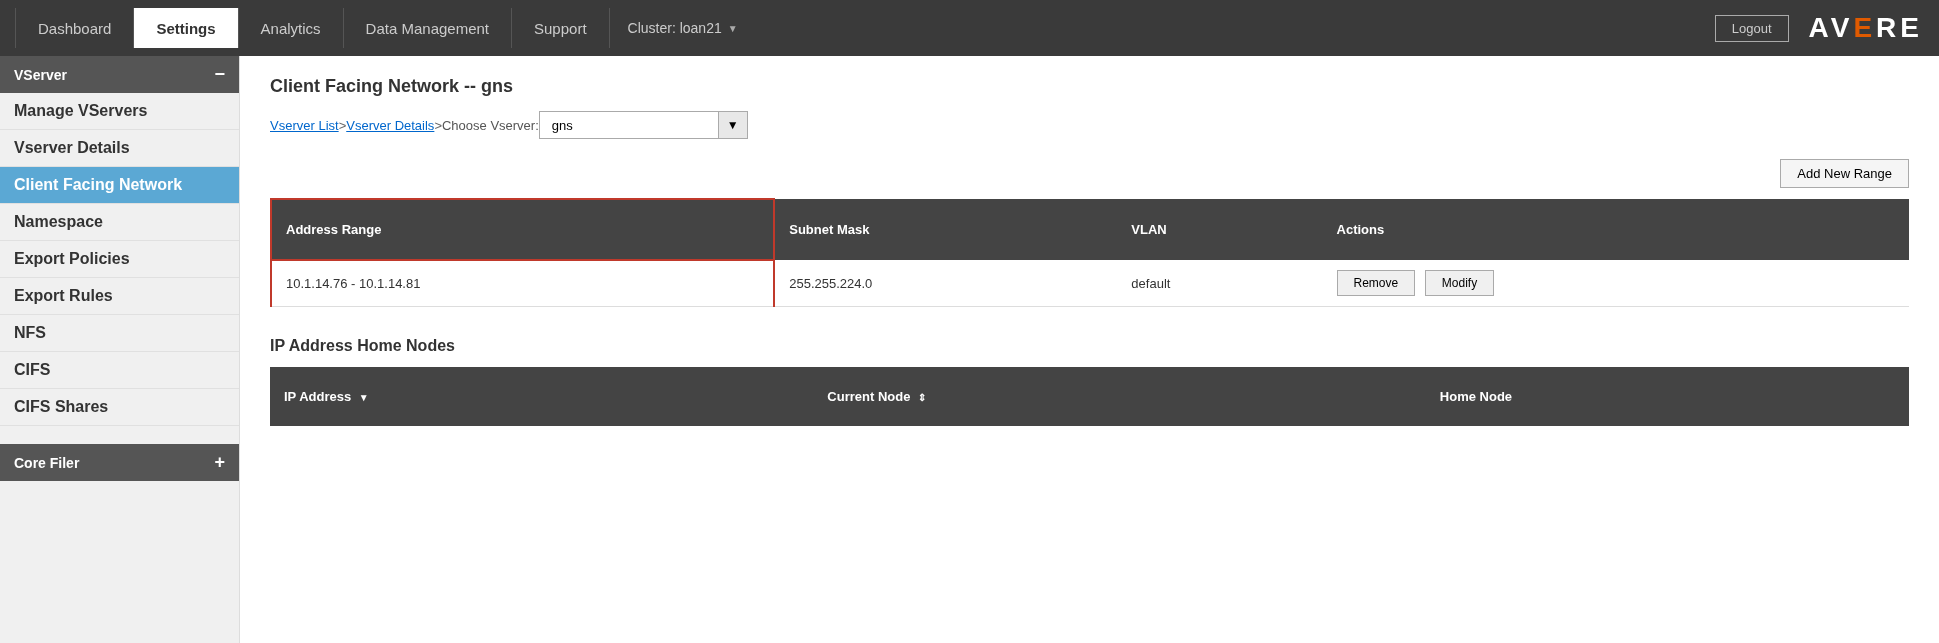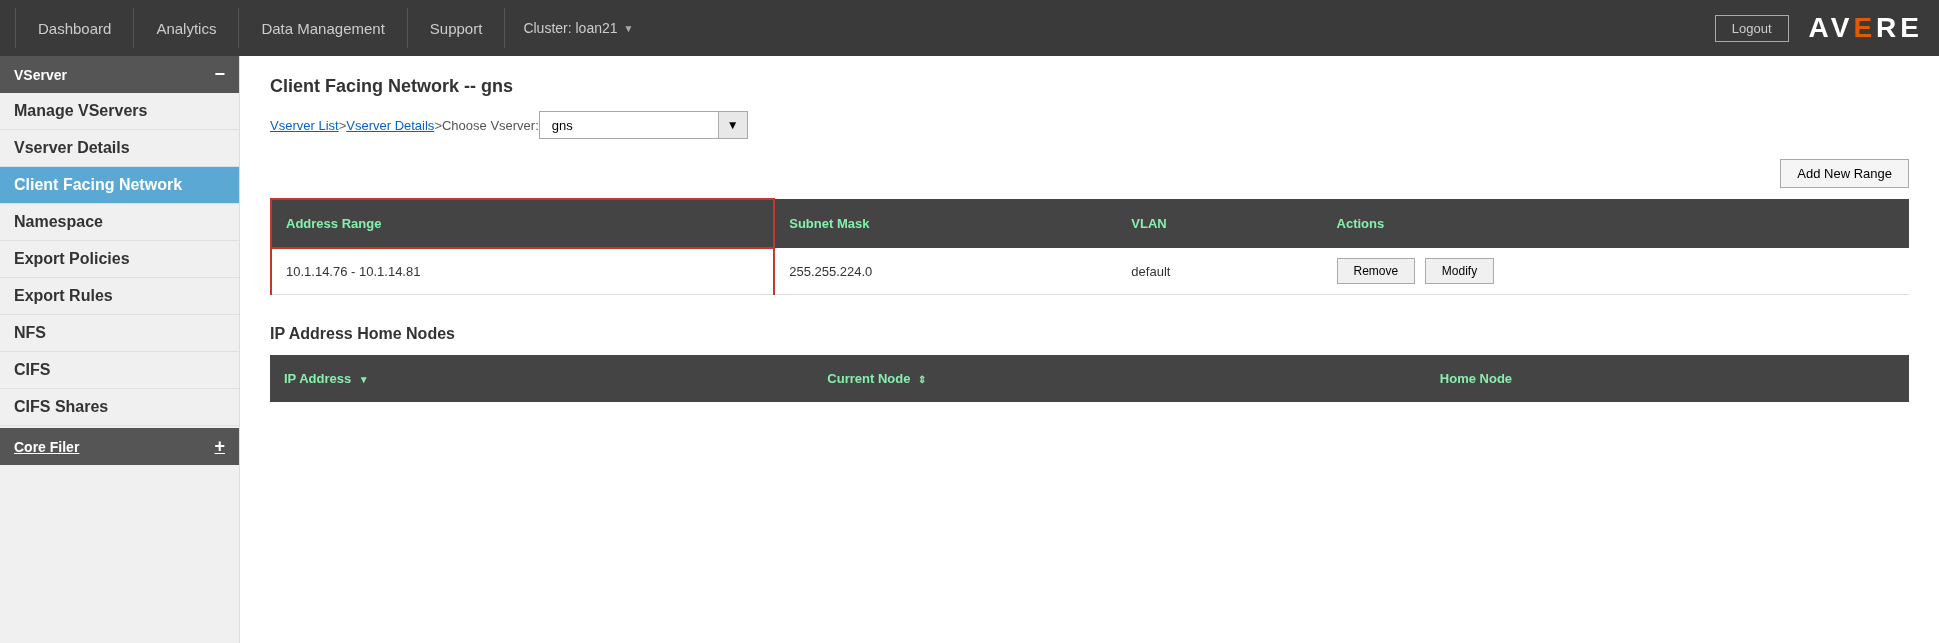--- a/index.html
+++ b/index.html
@@ -161,22 +161,22 @@
     }
 
     
     .data-table {
       width: 100%;
       border-collapse: collapse;
       margin-bottom: 30px;
     }
     .data-table th {
       background: #444;
-      color: #86efac;
-      padding: 16px 14px;
+      color: #ffffff;
+      padding: 22px 14px;
       text-align: left;
       font-size: 13px;
     }
     .data-table td {
       padding: 10px 14px;
       border-bottom: 1px solid #ddd;
       font-size: 13px;
     }
     .data-table tr:nth-child(even) td { background: #f9f9f9; }
 
@@ -203,20 +203,21 @@
     .sort-icon { font-size: 10px; margin-left: 4px; }
 
     .clearfix::after { content: ''; display: table; clear: both; }
   </style>
 </head>
 <body>
 
 <div id="topbar">
   <div id="topbar-left">
     <div class="nav-tab">Dashboard</div>
+    <div class="nav-tab active">Settings</div>
     <div class="nav-tab">Analytics</div>
     <div class="nav-tab">Data Management</div>
     <div class="nav-tab">Support</div>
     <div class="cluster-selector">
       <span>Cluster: loan21</span>
       <span class="arrow">▼</span>
     </div>
   </div>
   <div id="topbar-right">
     <button class="logout-btn">Logout</button>
@@ -238,21 +239,21 @@
     <div class="sidebar-item">Manage VServers</div>
     <div class="sidebar-item">Vserver Details</div>
     <div class="sidebar-item active">Client Facing Network</div>
     <div class="sidebar-item">Namespace</div>
     <div class="sidebar-item">Export Policies</div>
     <div class="sidebar-item">Export Rules</div>
     <div class="sidebar-item">NFS</div>
     <div class="sidebar-item">CIFS</div>
     <div class="sidebar-item">CIFS Shares</div>
 
-    <div class="sidebar-section-header" style="margin-top: 2px; text-decoration: underline;">
+    <div class="sidebar-section-header" style="margin-top: 18px;">
       <span>Core Filer</span>
       <span class="sidebar-section-icon">+</span>
     </div>
   </div>
 
   <div id="main">
     <div class="page-title">Client Facing Network -- gns</div>
 
     <div class="breadcrumb">
       <a>Vserver List</a>

